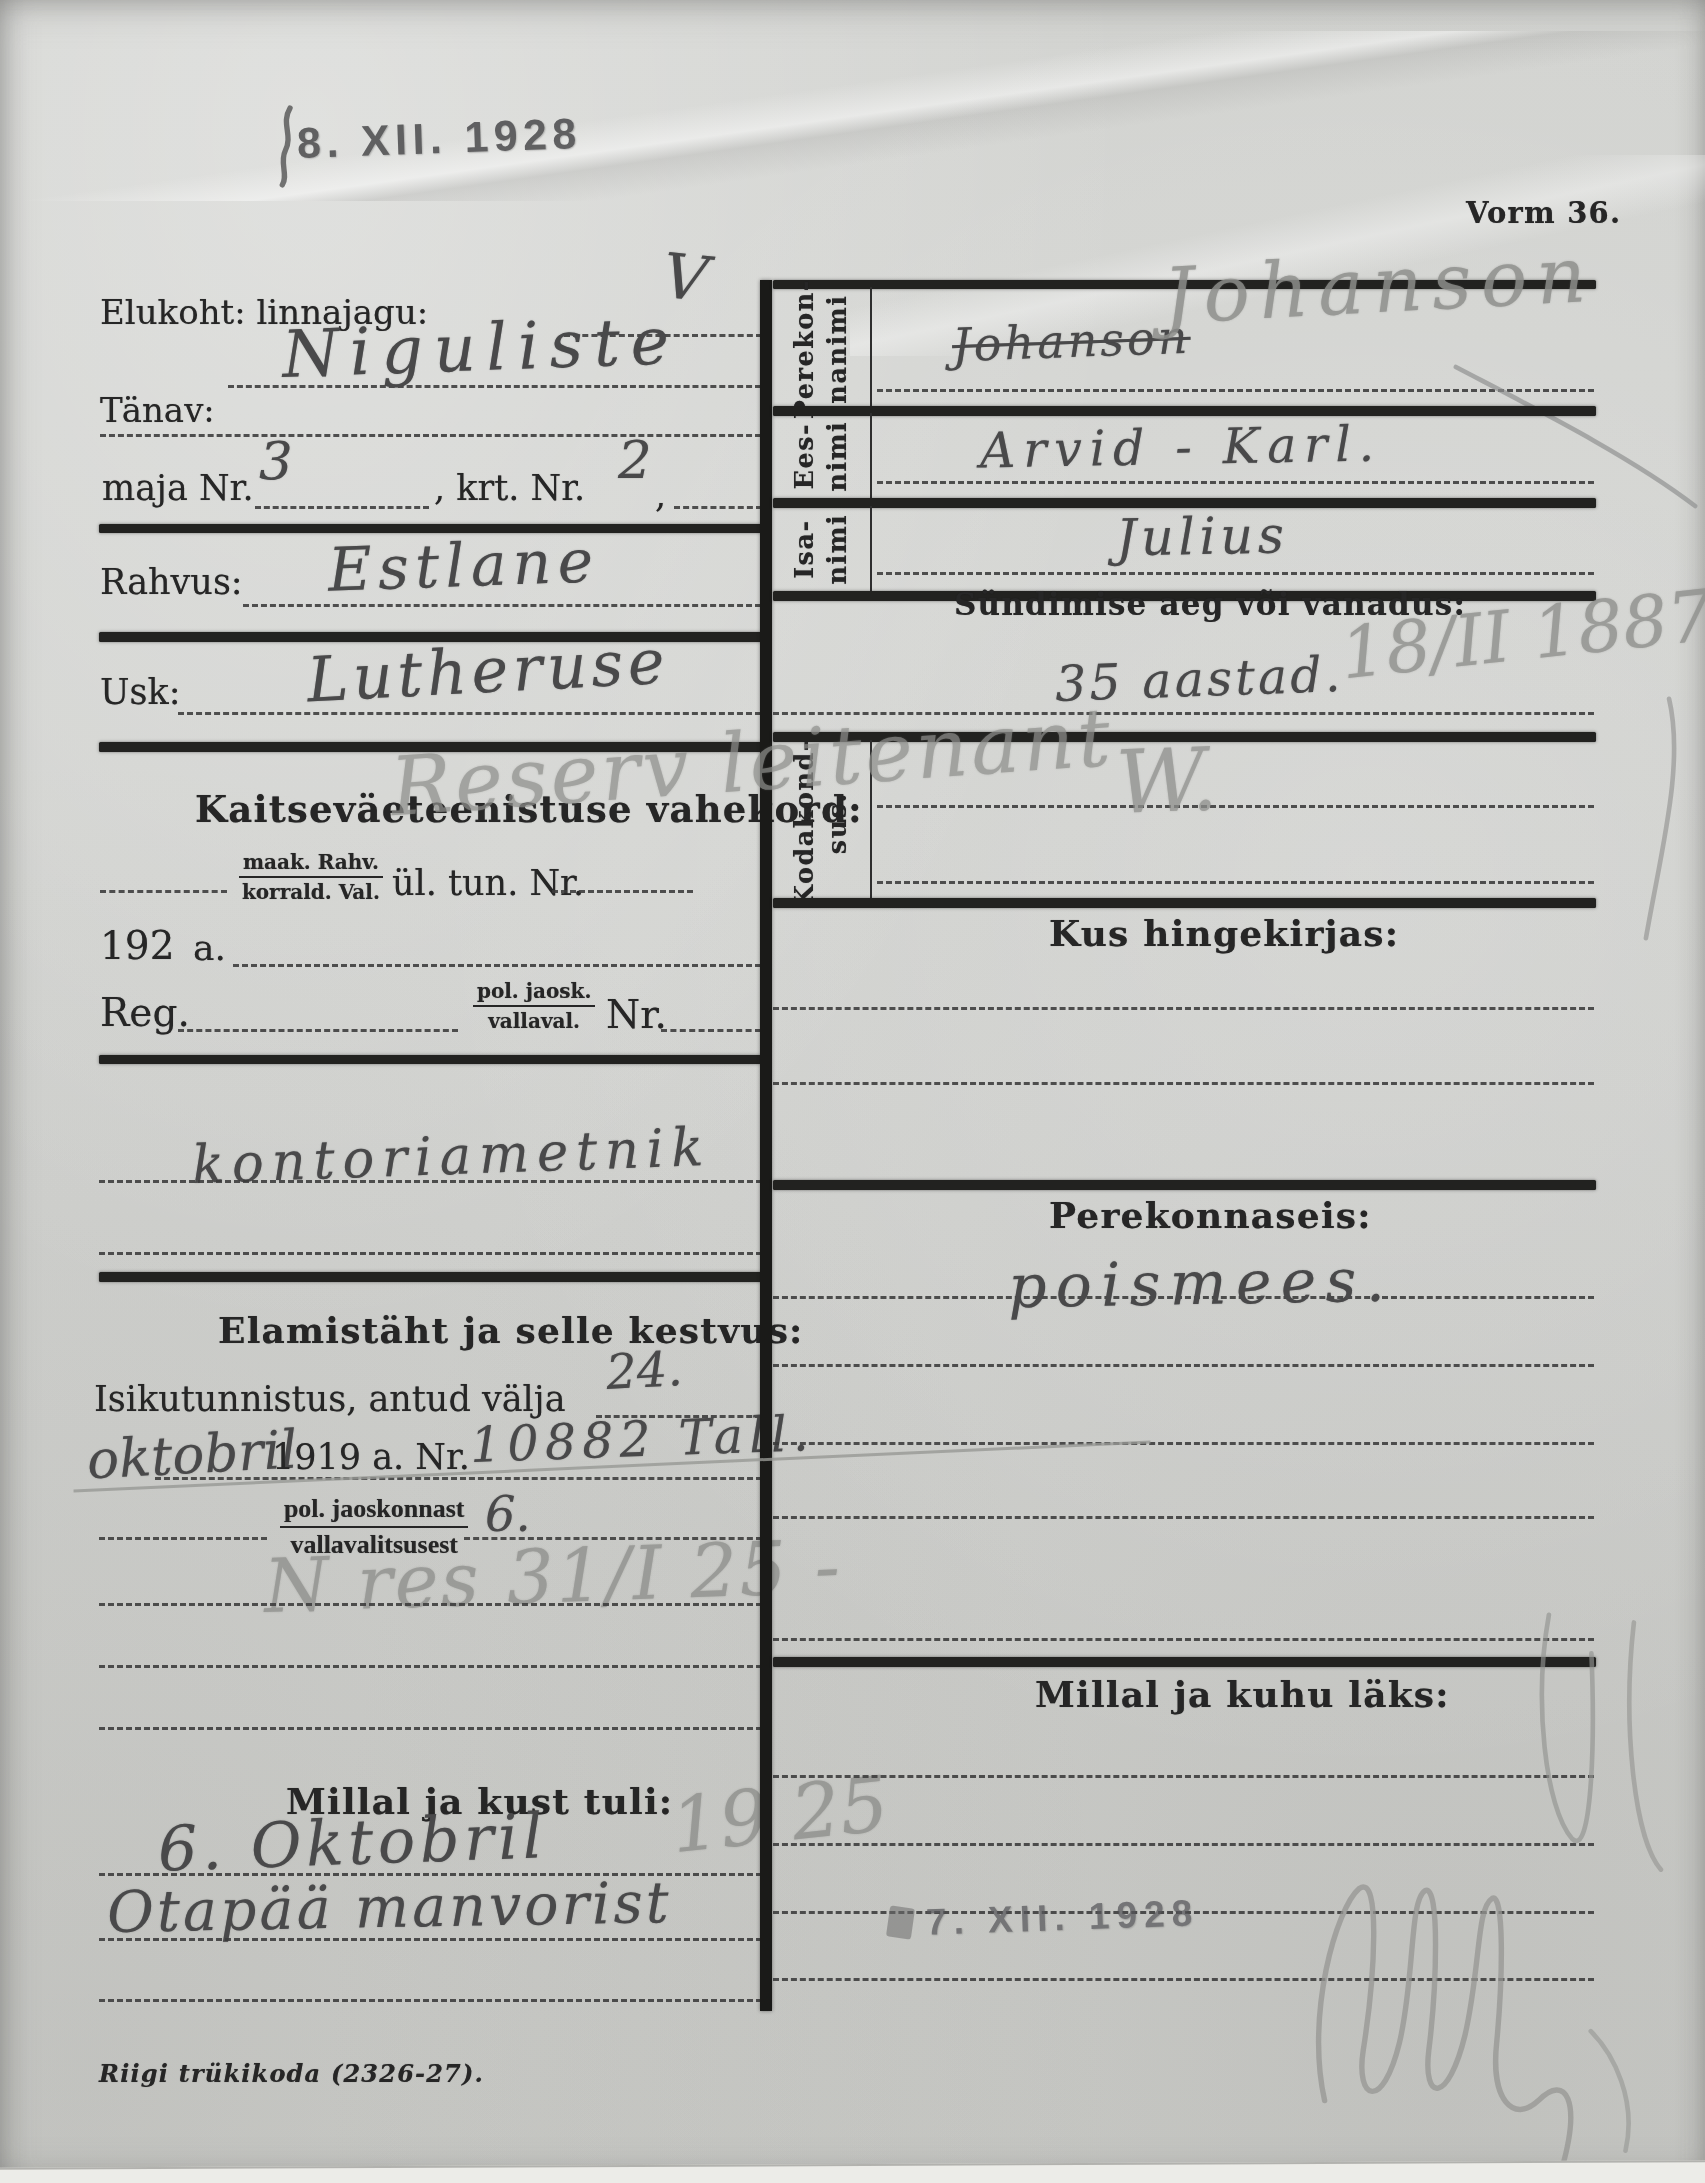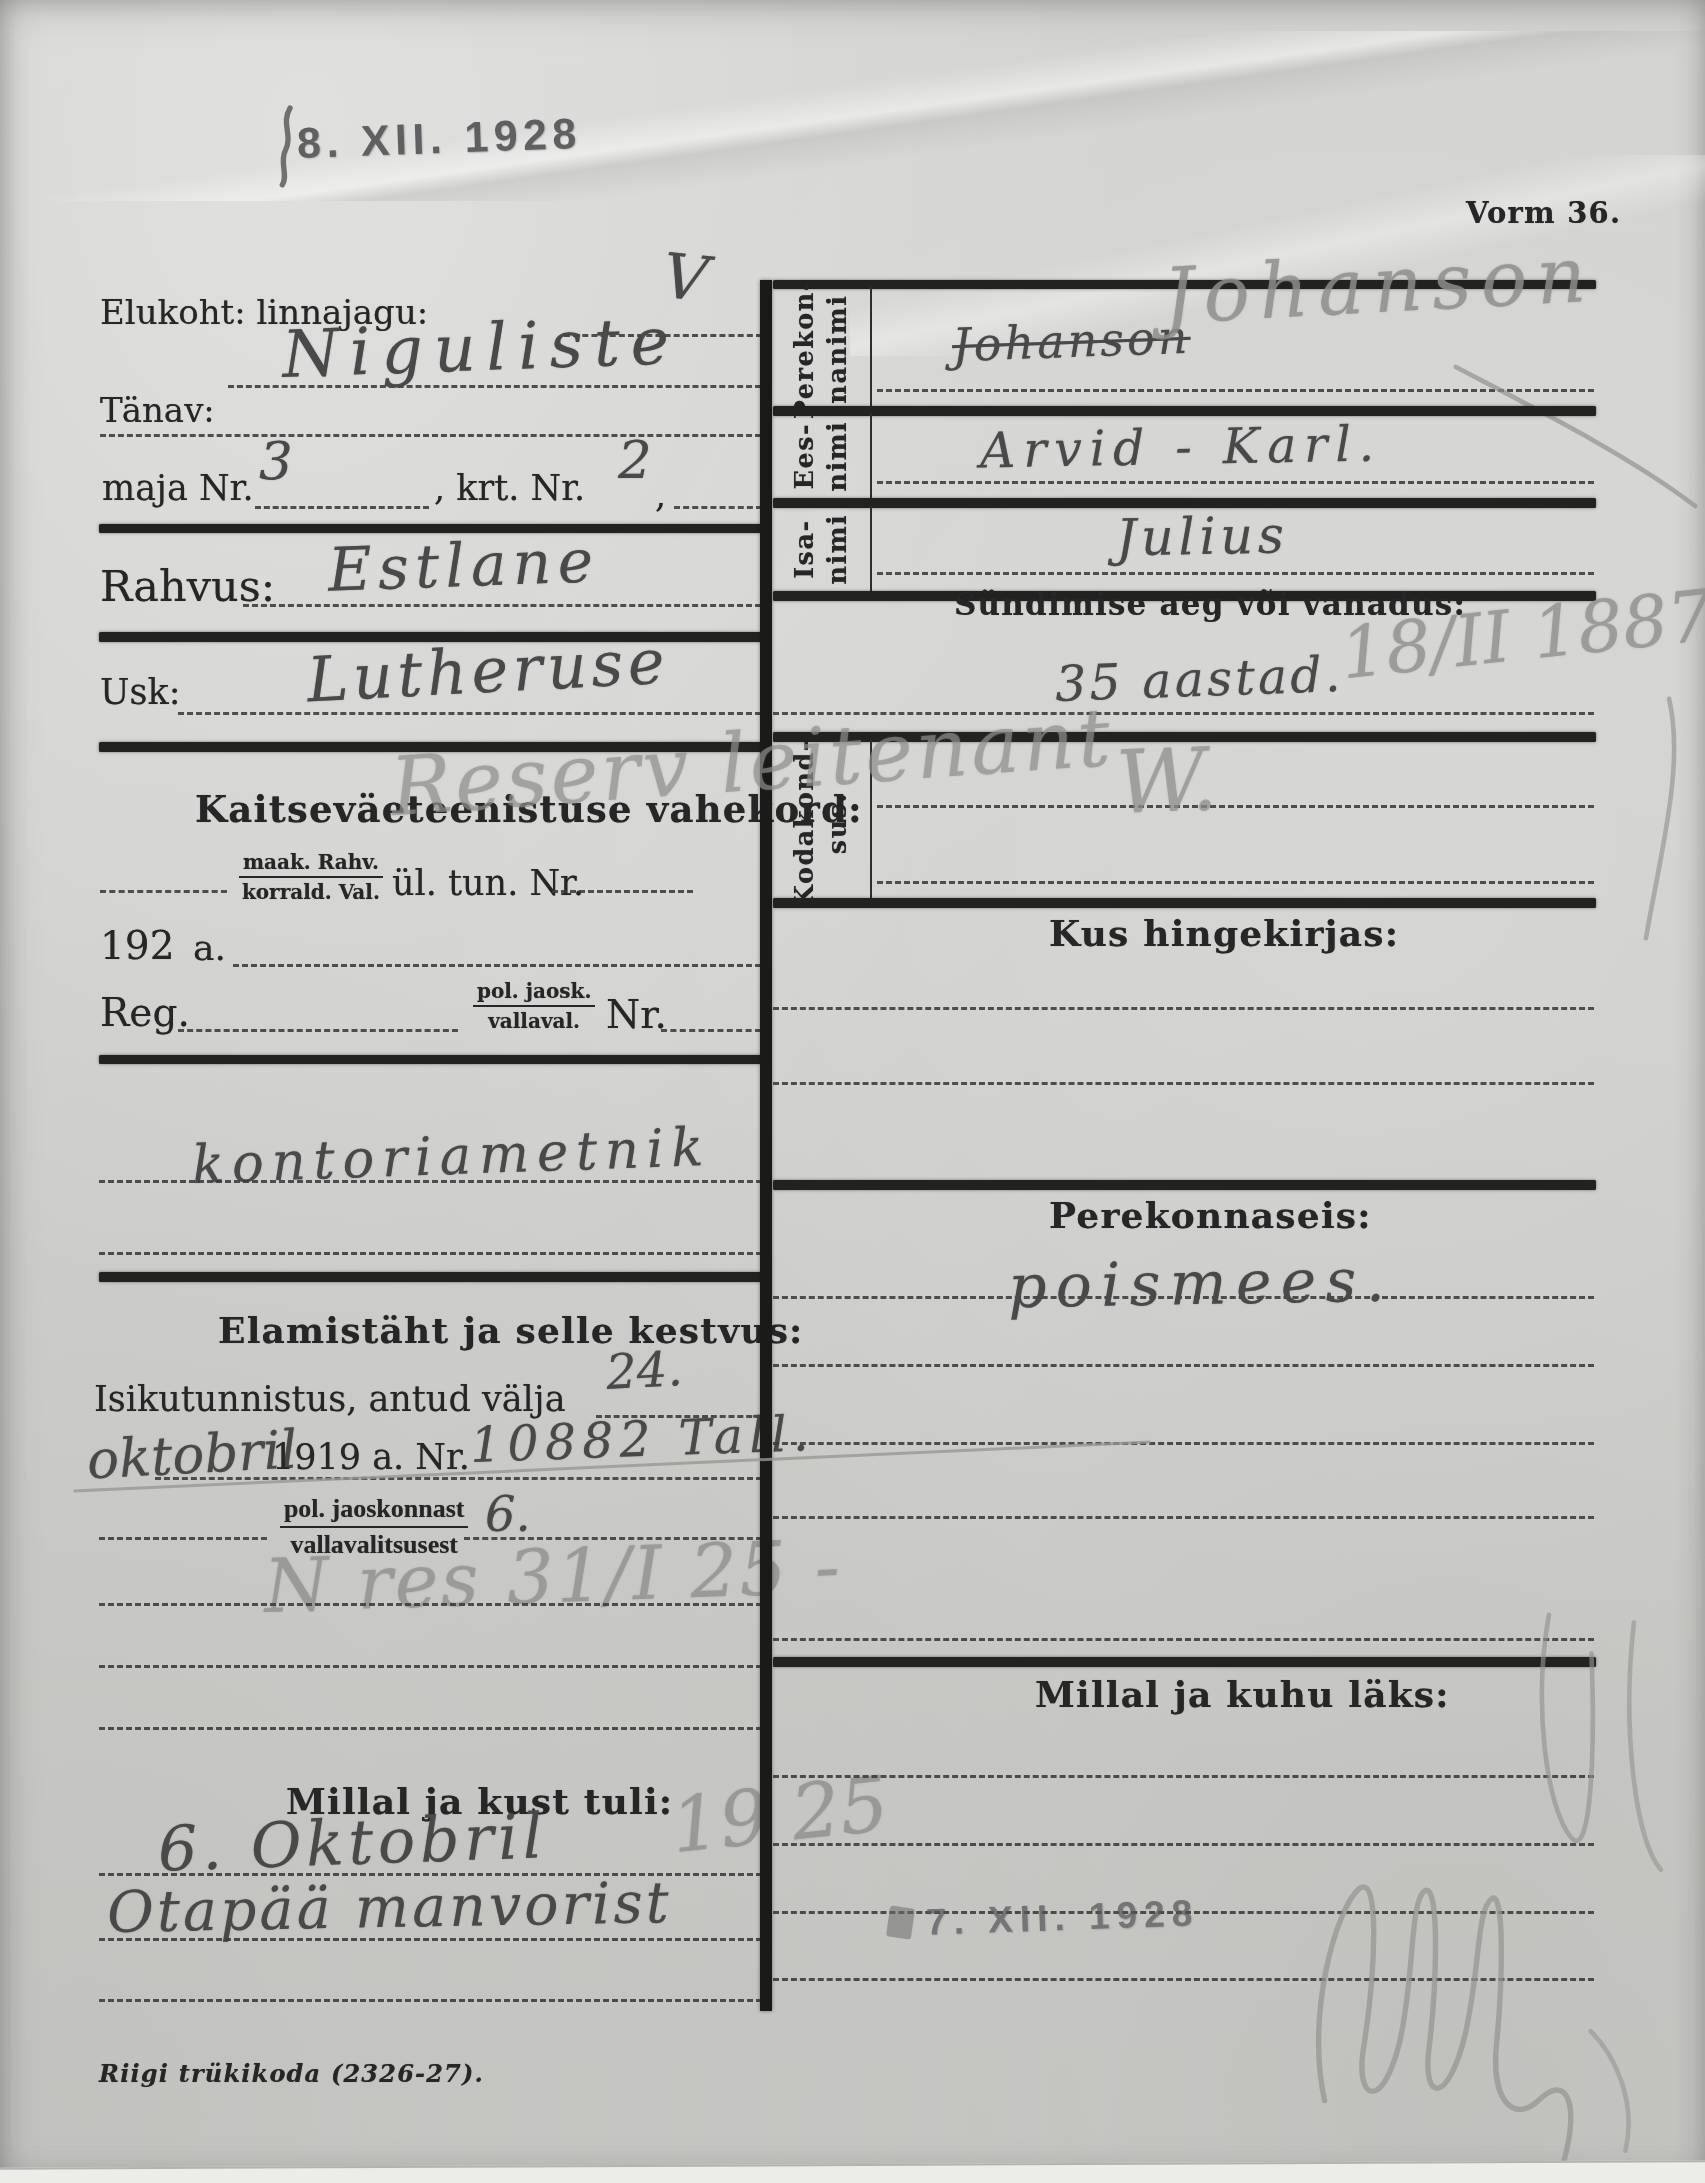--- a/index.html
+++ b/index.html
@@ -80,21 +80,21 @@
   <div class="printed" style="left:102px;top:470px;font-size:35px;">maja Nr.</div>
   <div class="ink" style="left:259px;top:434px;font-size:53px;">3</div>
   <div class="dotted" style="left:255px;top:506px;width:174px;"></div>
   <div class="printed" style="left:434px;top:470px;font-size:35px;">, krt. Nr.</div>
   <div class="ink" style="left:618px;top:433px;font-size:53px;">2</div>
   <div class="printed" style="left:655px;top:477px;font-size:35px;">,</div>
   <div class="dotted" style="left:674px;top:506px;width:88px;"></div>
 
   <div class="thick" style="left:99px;top:524px;width:664px;height:8.5px;"></div>
 
-  <div class="printed" style="left:100px;top:564px;font-size:43px;">Rahvus:</div>
+  <div class="printed" style="left:100px;top:564px;font-size:35px;">Rahvus:</div>
   <div class="dotted" style="left:243px;top:604px;width:518px;"></div>
   <div class="ink" style="left:328px;top:535px;font-size:60px;letter-spacing:6.2px;transform:rotate(-2deg);">Estlane</div>
 
   <div class="thick" style="left:99px;top:632px;width:666px;height:10px;"></div>
 
   <div class="printed" style="left:100px;top:674px;font-size:35px;">Usk:</div>
   <div class="dotted" style="left:178px;top:712px;width:583px;"></div>
   <div class="ink" style="left:307px;top:640px;font-size:62px;letter-spacing:4.6px;transform:rotate(-3deg);">Lutheruse</div>
 
   <div class="thick" style="left:99px;top:742px;width:666px;height:10px;"></div>

